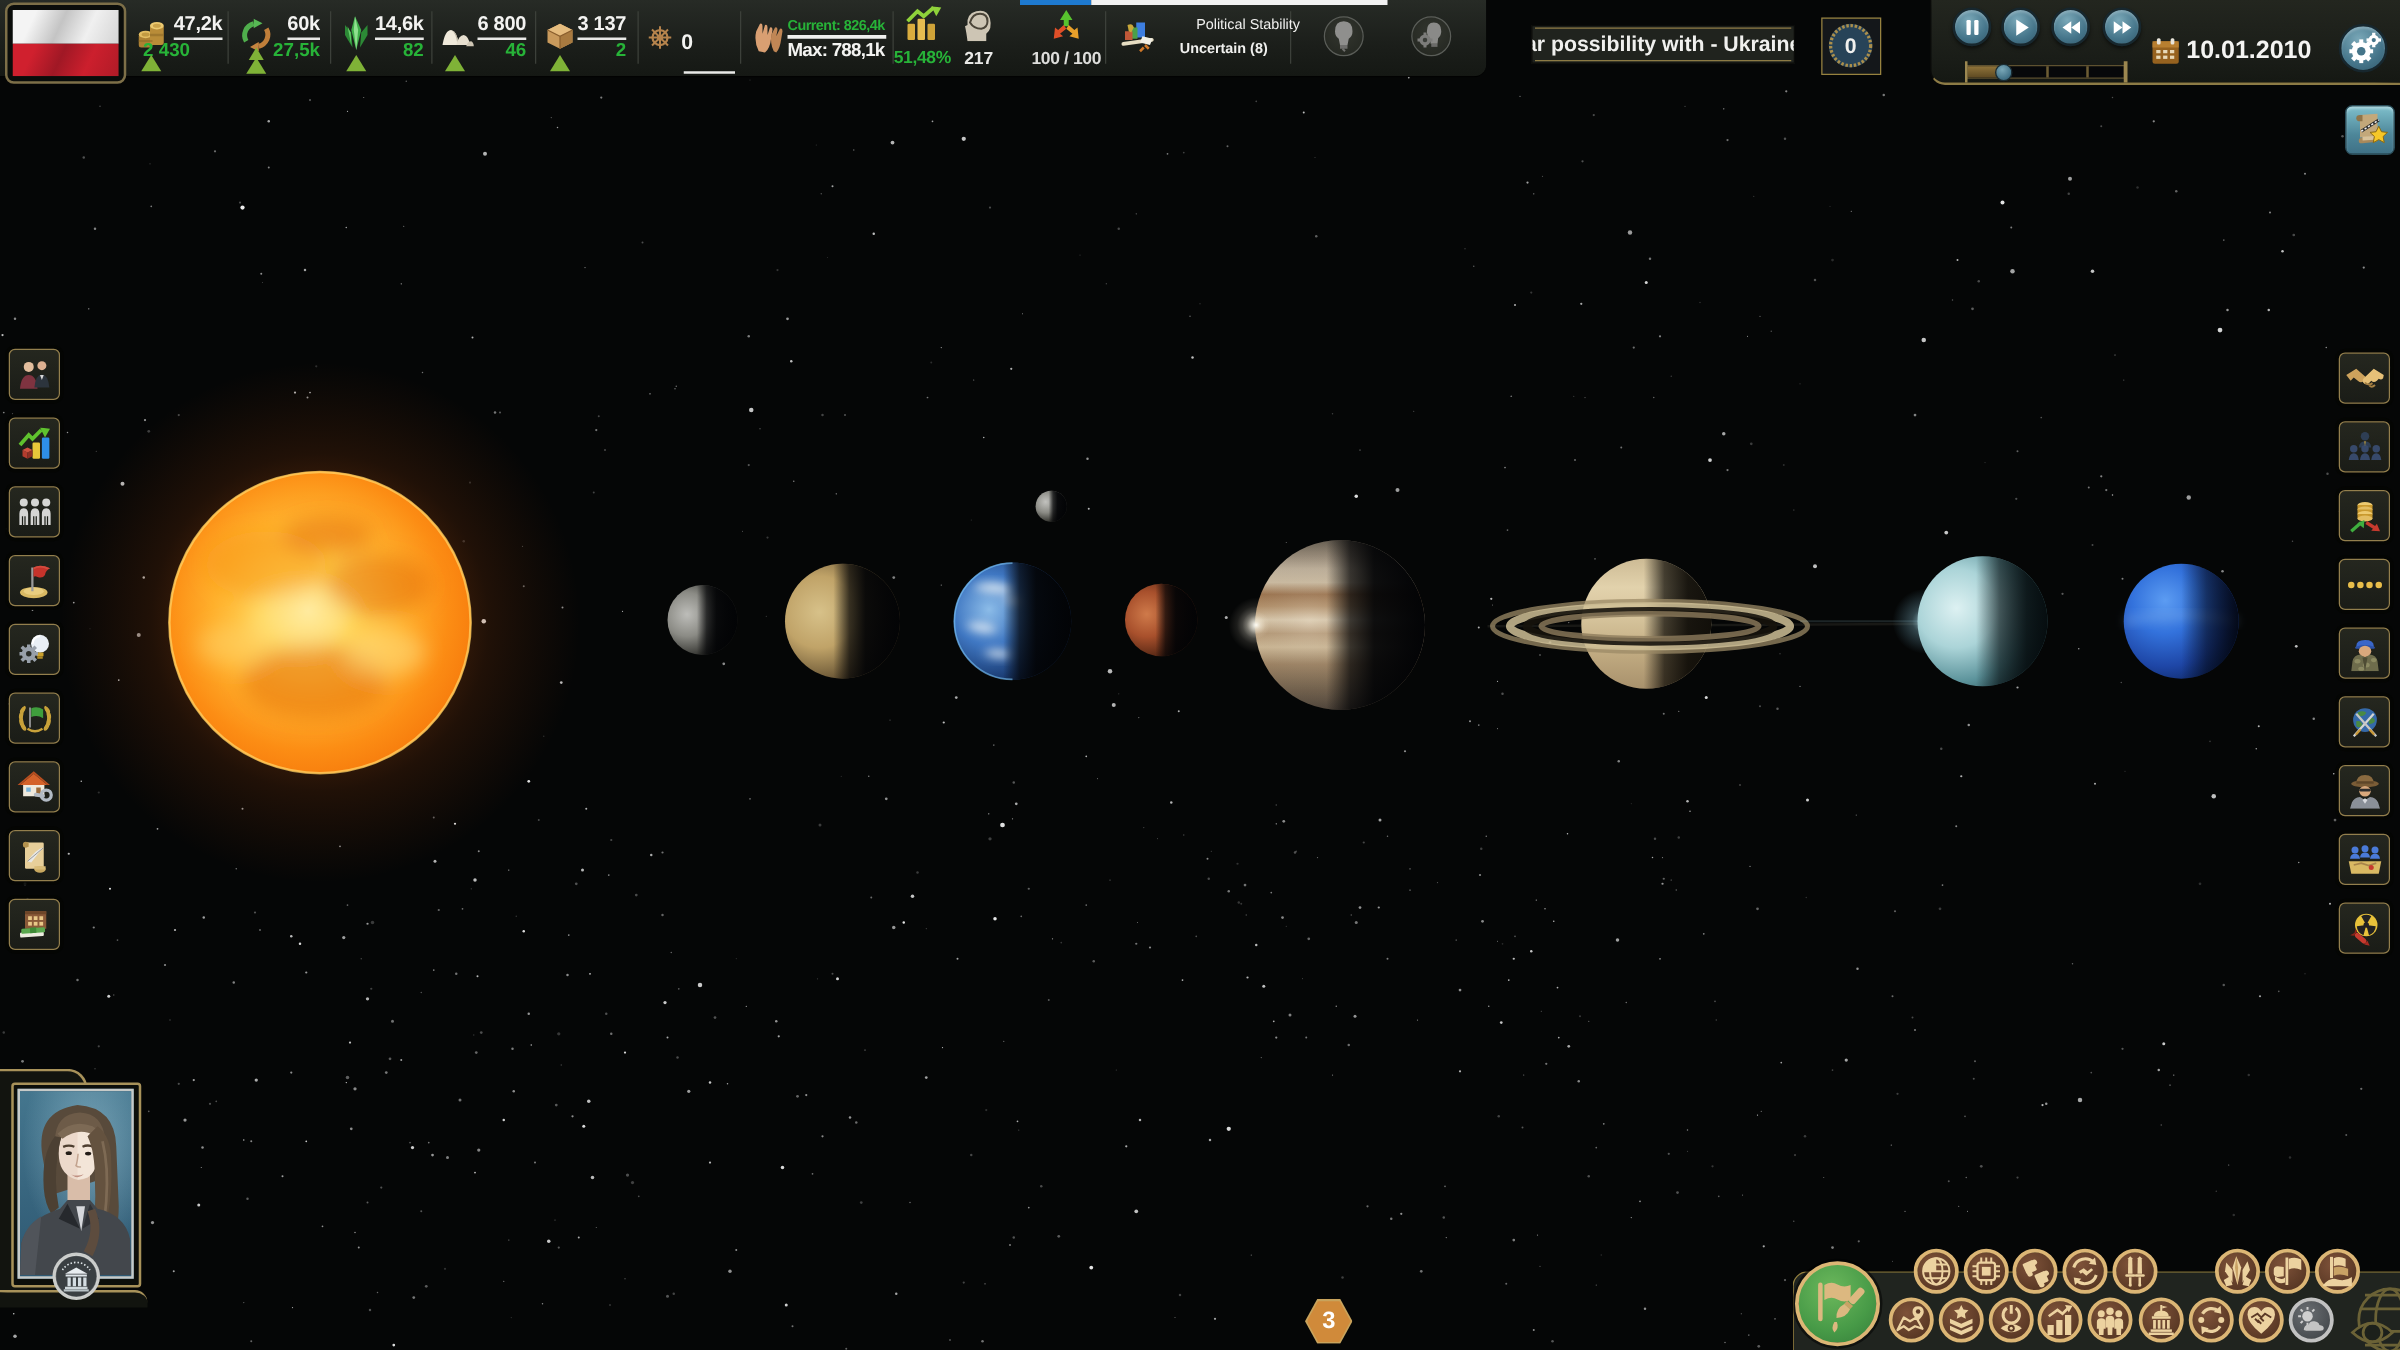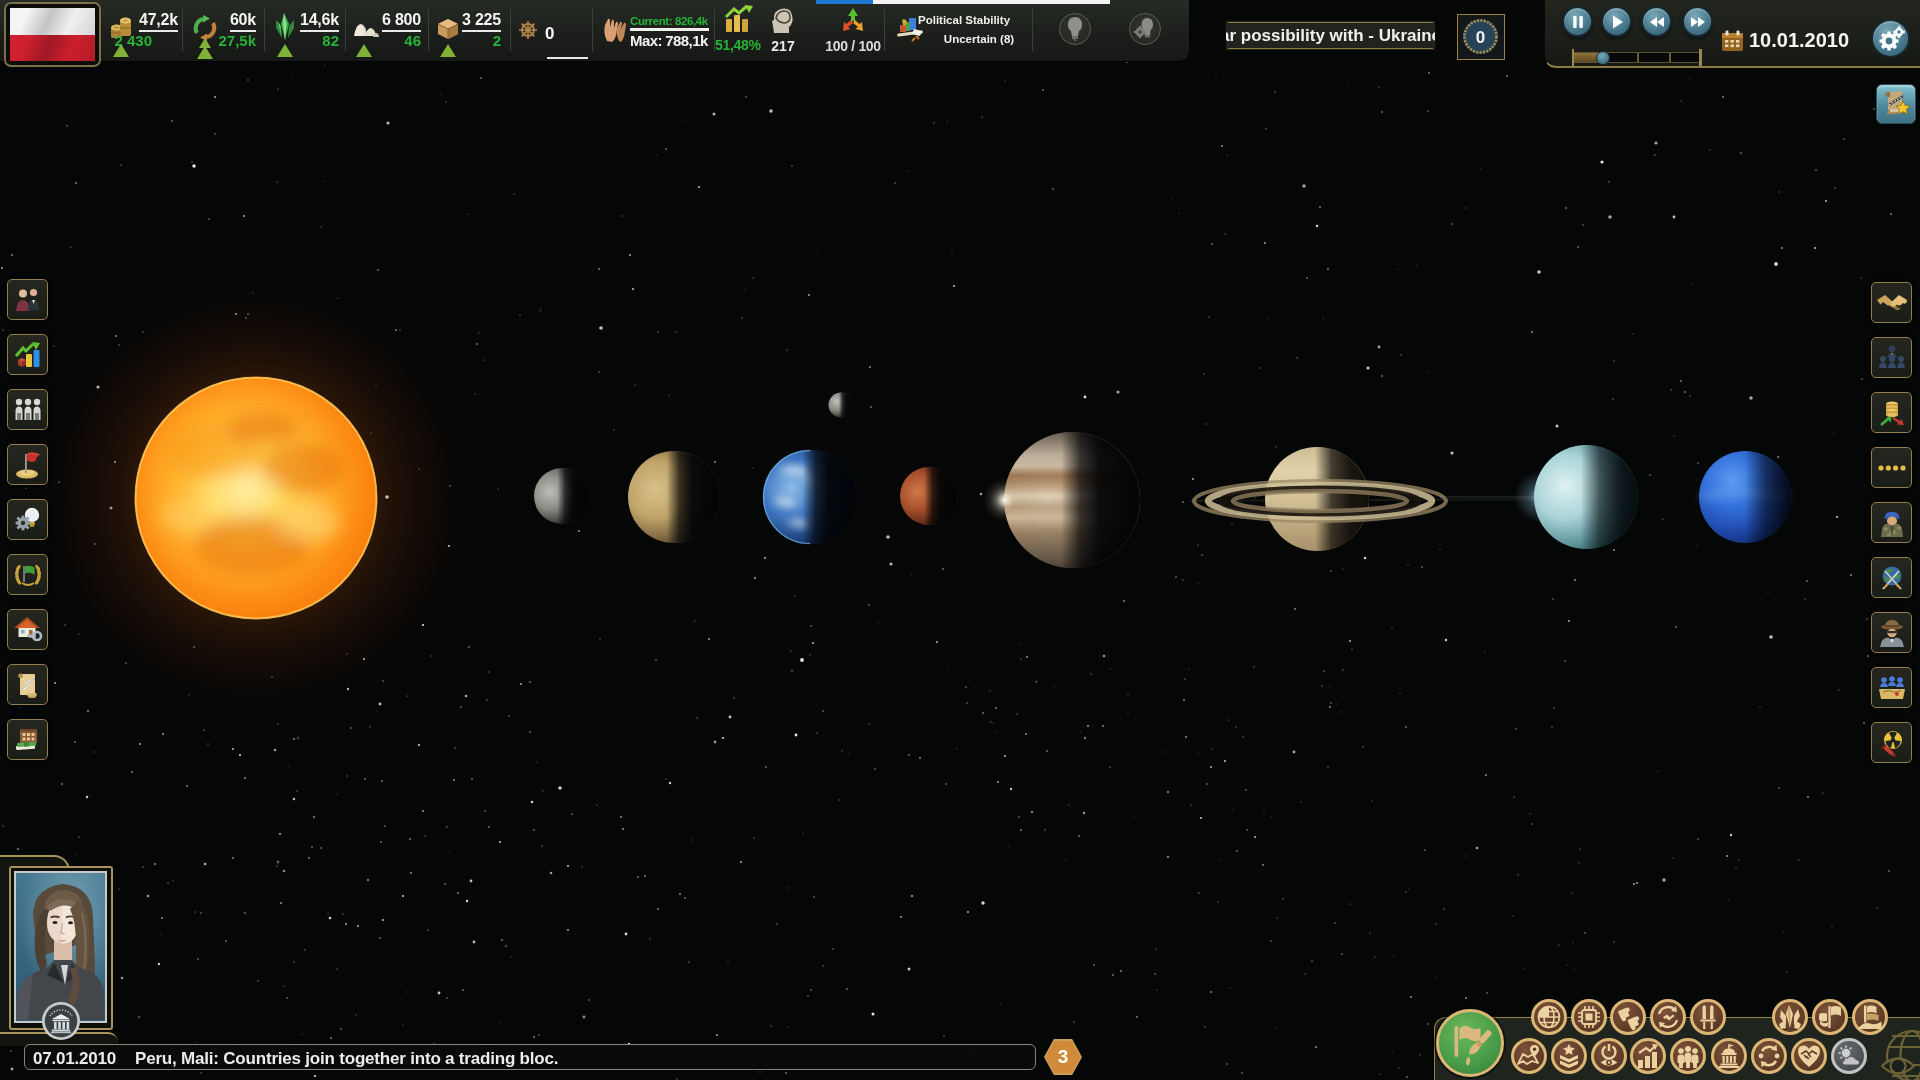--- a/index.html
+++ b/index.html
@@ -1064,37 +1064,37 @@
           <path d="M20 20 l3 3 M19 22 l-3 3" stroke="#d07828" stroke-width="2"></path>
         </svg></div>
 <div class="tv" style="right:1011px;top:12px"><span>47,2k</span></div>
 <div class="gv" style="right:1037px;top:33px">2 430</div>
 <div class="tv" style="right:933px;top:12px"><span>60k</span></div>
 <div class="gv" style="right:933px;top:33px">27,5k</div>
 <div class="tv" style="right:850px;top:12px"><span>14,6k</span></div>
 <div class="gv" style="right:850px;top:33px">82</div>
 <div class="tv" style="right:768px;top:12px"><span>6 800</span></div>
 <div class="gv" style="right:768px;top:33px">46</div>
-<div class="tv" style="right:688px;top:12px"><span>3 225</span></div>
+<div class="tv" style="right:688px;top:12px"><span>3 137</span></div>
 <div class="gv" style="right:688px;top:33px">2</div>
 <div style="position:absolute;left:545px;top:24px;font-weight:bold;font-size:17px;color:#f3f3f1">0</div>
 <div style="position:absolute;left:547px;top:57px;width:41px;height:2px;background:#e9e9e7"></div>
 <div class="upar" style="left:113px;top:44px"></div>
 <div class="upar" style="left:277px;top:44px"></div>
 <div class="upar" style="left:356px;top:44px"></div>
 <div class="upar" style="left:440px;top:44px"></div>
 <div class="upar" style="left:197px;top:46px"></div>
 <div class="upar" style="left:199px;top:38px;border-left-width:6px;border-right-width:6px;border-bottom-width:10px"></div>
 <div style="position:absolute;left:630px;top:15px;font-weight:bold;font-size:11.5px;color:#27b338;letter-spacing:-0.4px">Current: 826,4k</div>
 <div style="position:absolute;left:630px;top:28px;width:79px;height:2.5px;background:#f0f0ee"></div>
 <div style="position:absolute;left:630px;top:32px;font-weight:bold;font-size:15px;color:#f3f3f1;letter-spacing:-0.6px">Max: 788,1k</div>
 <div style="position:absolute;left:715px;top:37px;width:44px;text-align:center;font-weight:bold;font-size:14px;color:#27b338;letter-spacing:-0.3px">51,48%</div>
 <div style="position:absolute;left:765px;top:38px;width:36px;text-align:center;font-weight:bold;font-size:14px;color:#e9e9e7">217</div>
 <div style="position:absolute;left:820px;top:38px;width:66px;text-align:center;font-weight:bold;font-size:14px;color:#dcdcda;letter-spacing:-0.3px">100&nbsp;/&nbsp;100</div>
-<div style="position:absolute;left:918px;top:14px;width:122px;text-align:left;font-weight:bold;font-size:11.5px;color:#f0f0ee;white-space:nowrap">Political Stability</div>
+<div style="position:absolute;left:918px;top:14px;width:122px;text-align:right;font-weight:normal;font-size:11.5px;color:#f0f0ee;white-space:nowrap">Political Stability</div>
 <div style="position:absolute;left:918px;top:33px;width:122px;text-align:center;font-weight:bold;font-size:11.5px;color:#f0f0ee;white-space:nowrap">Uncertain (8)</div>
 <div style="position:absolute;left:1059px;top:13px;width:32px;height:32px;border:1px solid #5a5d58;border-radius:50%;background:radial-gradient(circle at 50% 40%,#33362f,#22251f);display:flex;align-items:center;justify-content:center">
         <svg width="20" height="26" viewBox="0 0 20 26">
           <path d="M10 1 Q17 1 17 9 Q17 13 14 15 L13 20 L7 20 L6 15 Q3 13 3 9 Q3 1 10 1Z" fill="#8f8f8d"></path>
           <rect x="7" y="20" width="6" height="3" fill="#6e6e6c"></rect>
           <path d="M9 23 l2 2" stroke="#6e6e6c" stroke-width="1.5"></path>
         </svg>
       </div>
 <div style="position:absolute;left:1129px;top:13px;width:32px;height:32px;border:1px solid #5a5d58;border-radius:50%;background:radial-gradient(circle at 50% 40%,#33362f,#22251f);display:flex;align-items:center;justify-content:center">
         <svg width="24" height="26" viewBox="0 0 24 26">
@@ -1503,24 +1503,20 @@
 <rect x="11.5" y="18.6" width="17" height="1.6" fill="#dfe6ea"></rect>
 <g fill="#d4dde2">
           <rect x="13" y="21" width="2.6" height="7"></rect>
           <rect x="17.2" y="21" width="2.6" height="7"></rect>
           <rect x="21.4" y="21" width="2.6" height="7"></rect>
           <rect x="25.6" y="21" width="2.6" height="7"></rect>
         </g>
 <rect x="11" y="28.4" width="18" height="1.8" fill="#cdd6da"></rect>
         <rect x="10" y="30.4" width="20" height="1.8" fill="#b8c2c6"></rect>
 </svg></div>
-<div style="position:absolute;left:24px;top:1044px;width:1012px;height:26px;background:rgba(10,12,9,.93);border:1.5px solid #828781;border-radius:6px;overflow:hidden">
-      <div style="position:absolute;left:8px;top:4px;font-weight:bold;font-size:17px;color:#ececea;letter-spacing:-0.2px">07.01.2010</div>
-      <div style="position:absolute;left:110px;top:4px;font-weight:bold;font-size:17px;color:#ececea;letter-spacing:-0.2px">Peru, Mali: Countries join together into a trading bloc.</div>
-    </div>
 <div style="position:absolute;left:1044px;top:1039px;width:38px;height:36px;background:#c8a35c;clip-path:polygon(26% 0,74% 0,100% 50%,74% 100%,26% 100%,0 50%)">
       <div style="position:absolute;left:1.5px;top:1.5px;width:35px;height:33px;background:#d08a3a;clip-path:polygon(26% 0,74% 0,100% 50%,74% 100%,26% 100%,0 50%);display:flex;align-items:center;justify-content:center;font-weight:bold;font-size:19px;color:#fff">3</div>
     </div>
 <div style="position:absolute;left:1434px;top:1017px;width:486px;height:63px;background:#20241f;border-top:1.5px solid #97823f;border-left:1.5px solid #97823f;border-top-left-radius:12px"></div>
 <div style="position:absolute;left:1436px;top:1009px;width:68px;height:68px;border-radius:50%;background:radial-gradient(circle at 42% 32%,#6cb85c,#479a47 60%,#357c3a);border:3.5px solid #dcb675;display:flex;align-items:center;justify-content:center;box-shadow:0 0 0 2px rgba(0,0,0,.5)">
       <svg width="48" height="48" viewBox="0 0 48 48">
 <rect x="8.5" y="7" width="3.6" height="31" rx="1.8" fill="#dcb880"></rect>
 <path d="M13.5 9 Q19 5.5 24 8.5 Q29 11.5 34.5 9 L34.5 21 Q29 23.5 24 20.5 Q19 17.5 13.5 21Z" fill="#dcb880"></path>
 <g transform="rotate(42 31 27)">
           <rect x="28" y="7" width="6" height="15" rx="2.5" fill="#dcb880"></rect>

